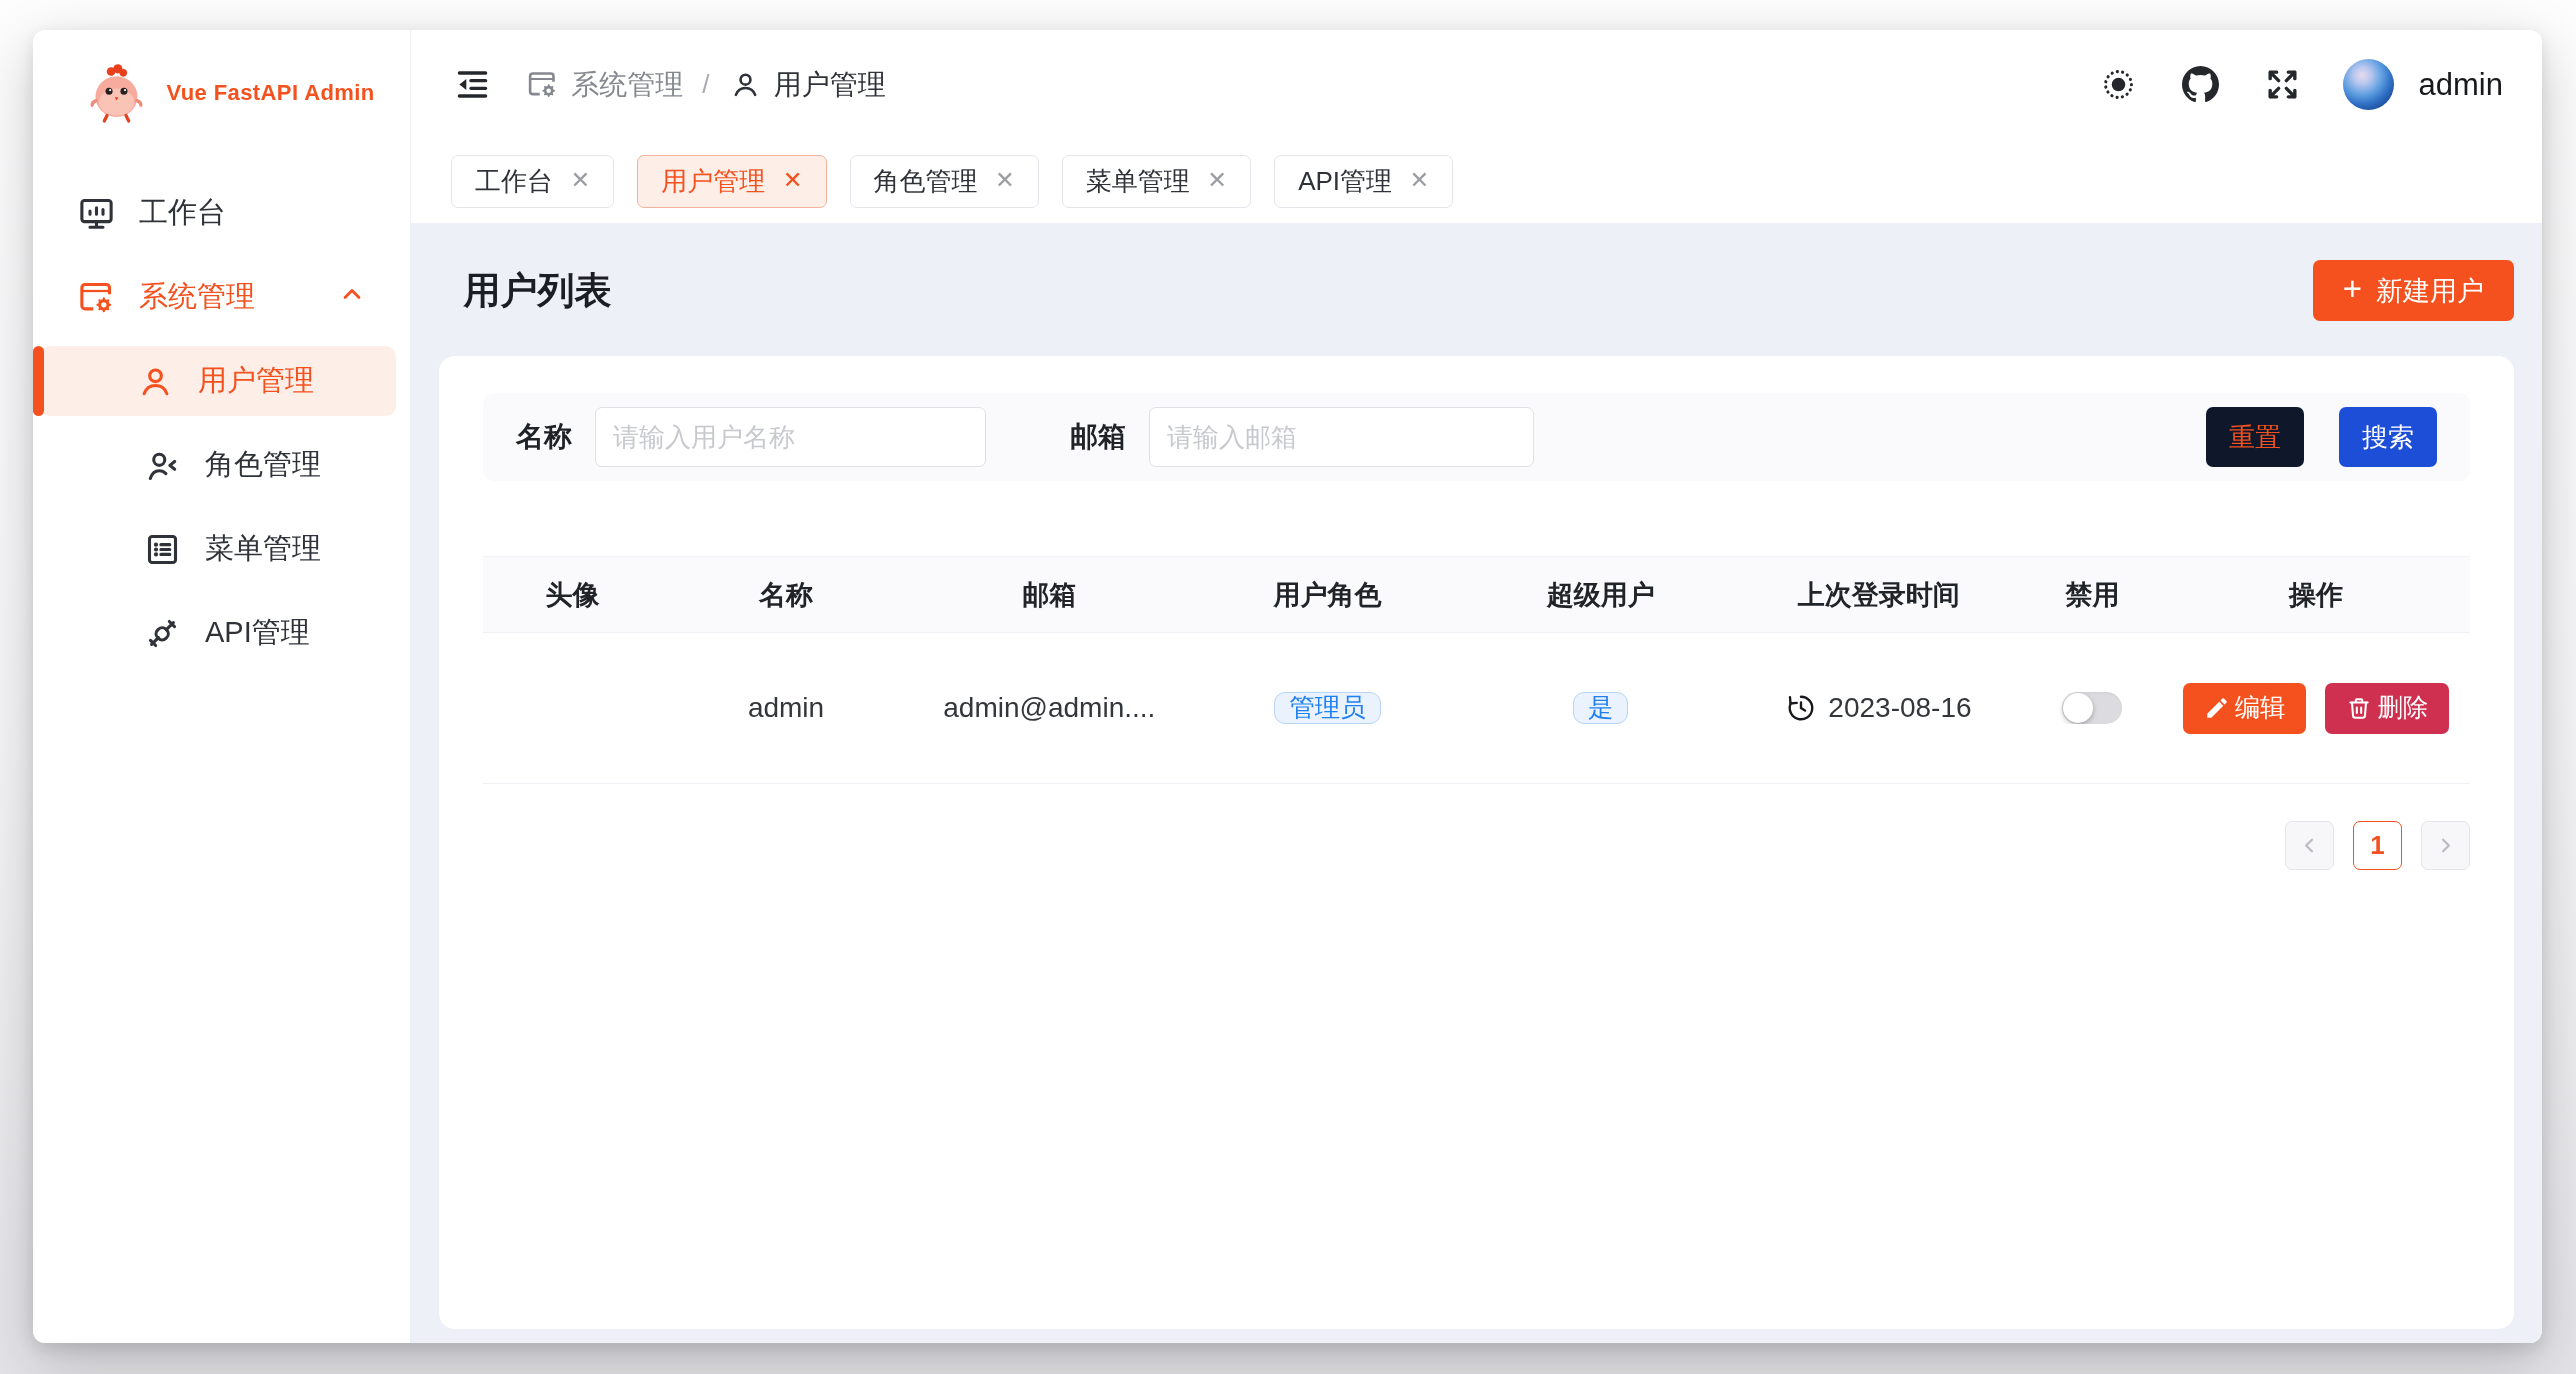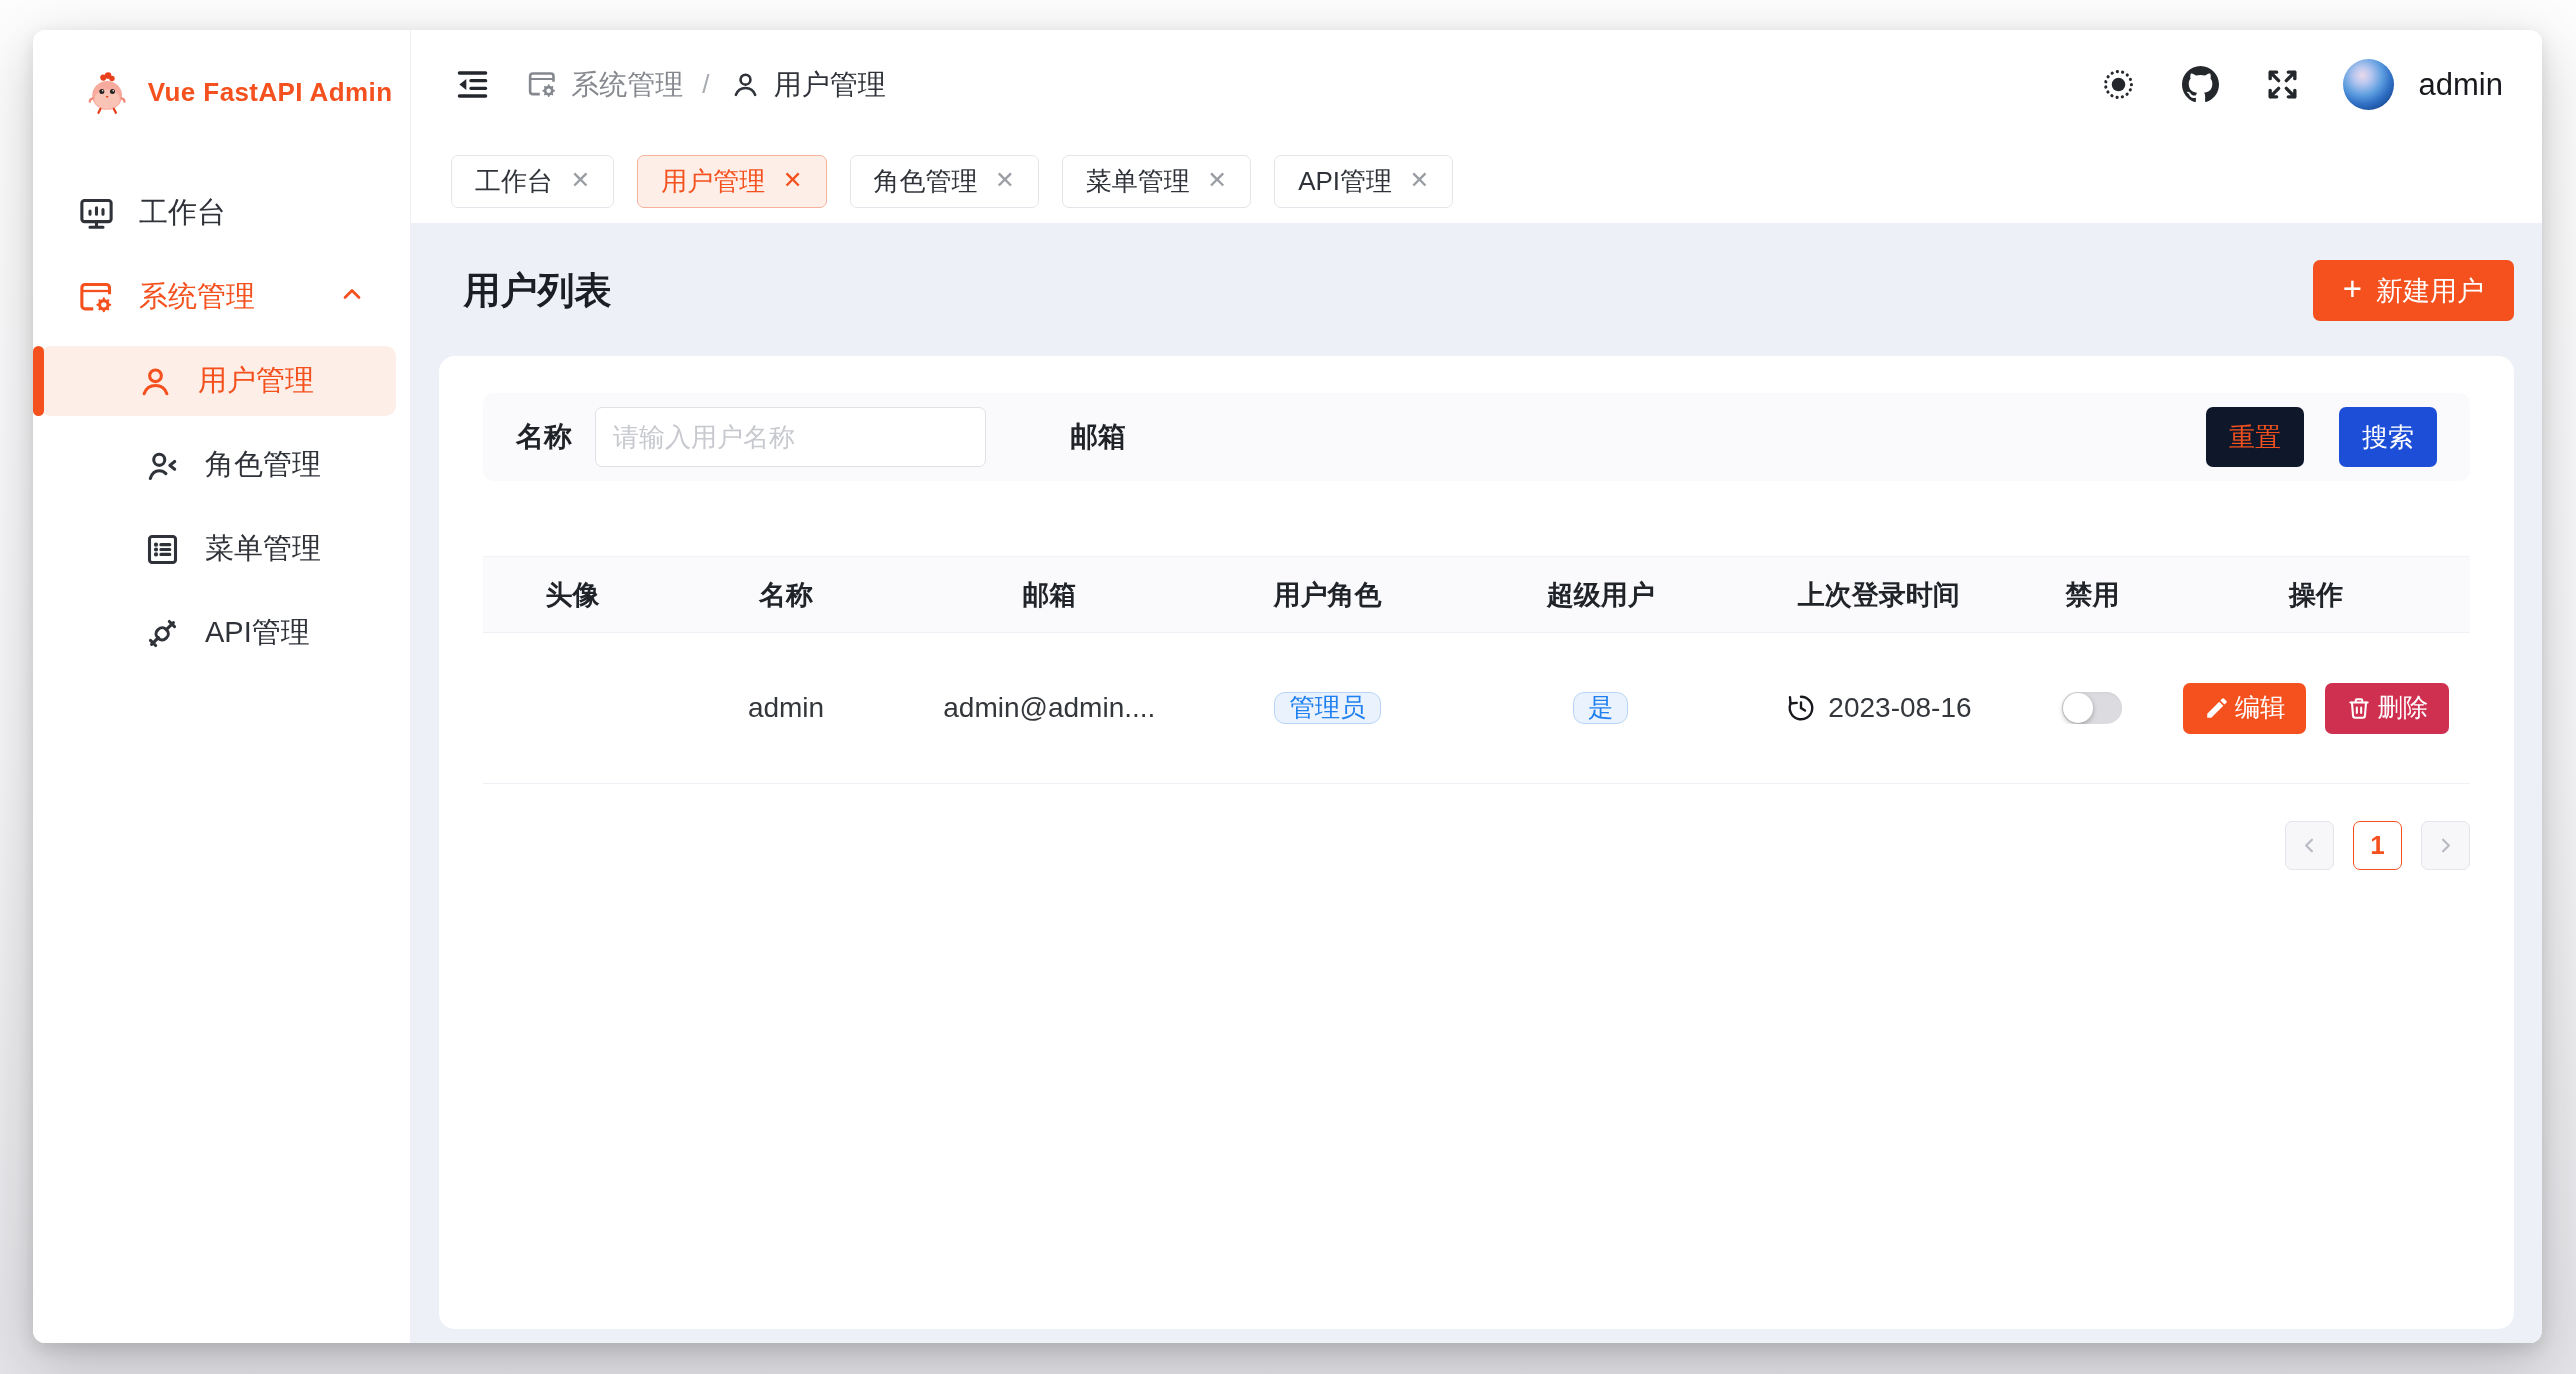--- a/index.html
+++ b/index.html
@@ -9,21 +9,21 @@
 
   .window { position:absolute; left:33px; top:30px; width:2509px; height:1313px;
     background:#fff; border-radius:12.3px; overflow:hidden; display:flex;
     box-shadow:0 19px 61px rgba(0,0,0,.20), 0 5.3px 15.8px rgba(0,0,0,.10); }
 
   
   .sidebar { flex:0 0 378px; width:378px; background:#fff; border-right:1.8px solid #efeff5;
     display:flex; flex-direction:column; }
   .logo-row { display:flex; align-items:center; gap:17.5px; padding:30px 17.5px 23px 51px; }
   .logo-row svg { width:65px; height:65px; }
-  .app-title { font-size:26px; font-weight:bold; color:#f4511e; letter-spacing:0.4px; white-space:nowrap; }
+  .app-title { font-size:22px; font-weight:bold; color:#f4511e; letter-spacing:0.4px; white-space:nowrap; }
   .menu { margin-top:23px; display:flex; flex-direction:column; }
   .menu-item { position:relative; height:70px; margin:7px 14px; border-radius:10.5px;
     display:flex; align-items:center; gap:23px; padding-left:30px; font-size:29px;
     color:#2f3339; cursor:pointer; }
   .menu-item svg { width:39px; height:39px; flex:0 0 39px; }
   .menu-item.sub { padding-left:96px; }
   .menu-item.red { color:#f4511e; }
   .menu-item.active { background:#fdeee8; color:#f4511e; margin-left:7px; }
   .menu-item.active::before { content:""; position:absolute; left:-7px; top:0; bottom:0;
     width:10.5px; border-radius:6.1px; background:#f4511e; }
@@ -290,20 +290,21 @@
         </button>
       </div>
 
       <div class="card">
 
         <div class="filterbar">
           <span class="f-label">名称</span>
           <input class="f-input" placeholder="请输入用户名称" style="">
           <div class="f-group2">
             <span class="f-label">邮箱</span>
+            <input class="f-input" placeholder="请输入邮箱" style="">
           </div>
           <div class="f-actions">
             <button class="btn-reset">重置</button>
             <button class="btn-search">搜索</button>
           </div>
         </div>
 
         <div class="table">
           <div class="thead">
             <div class="th">头像</div>

